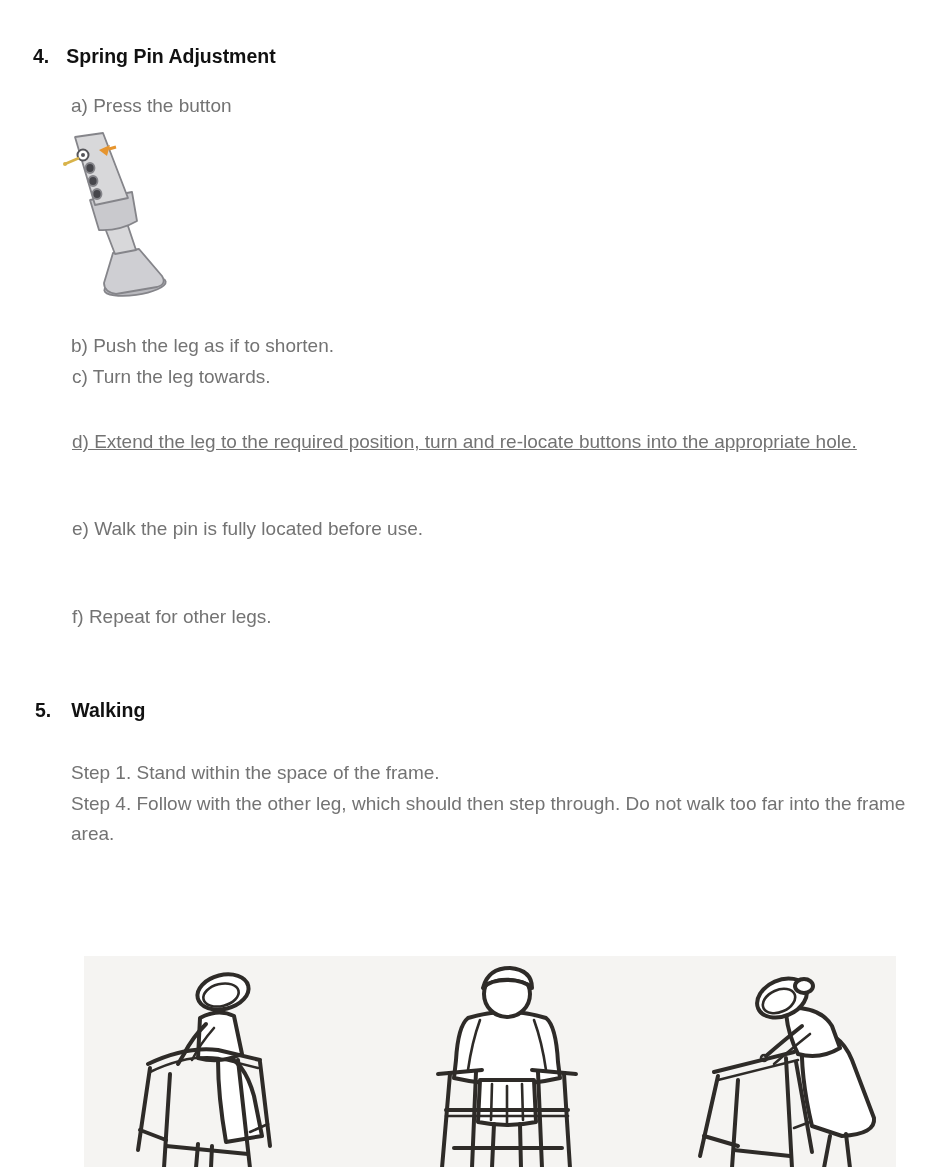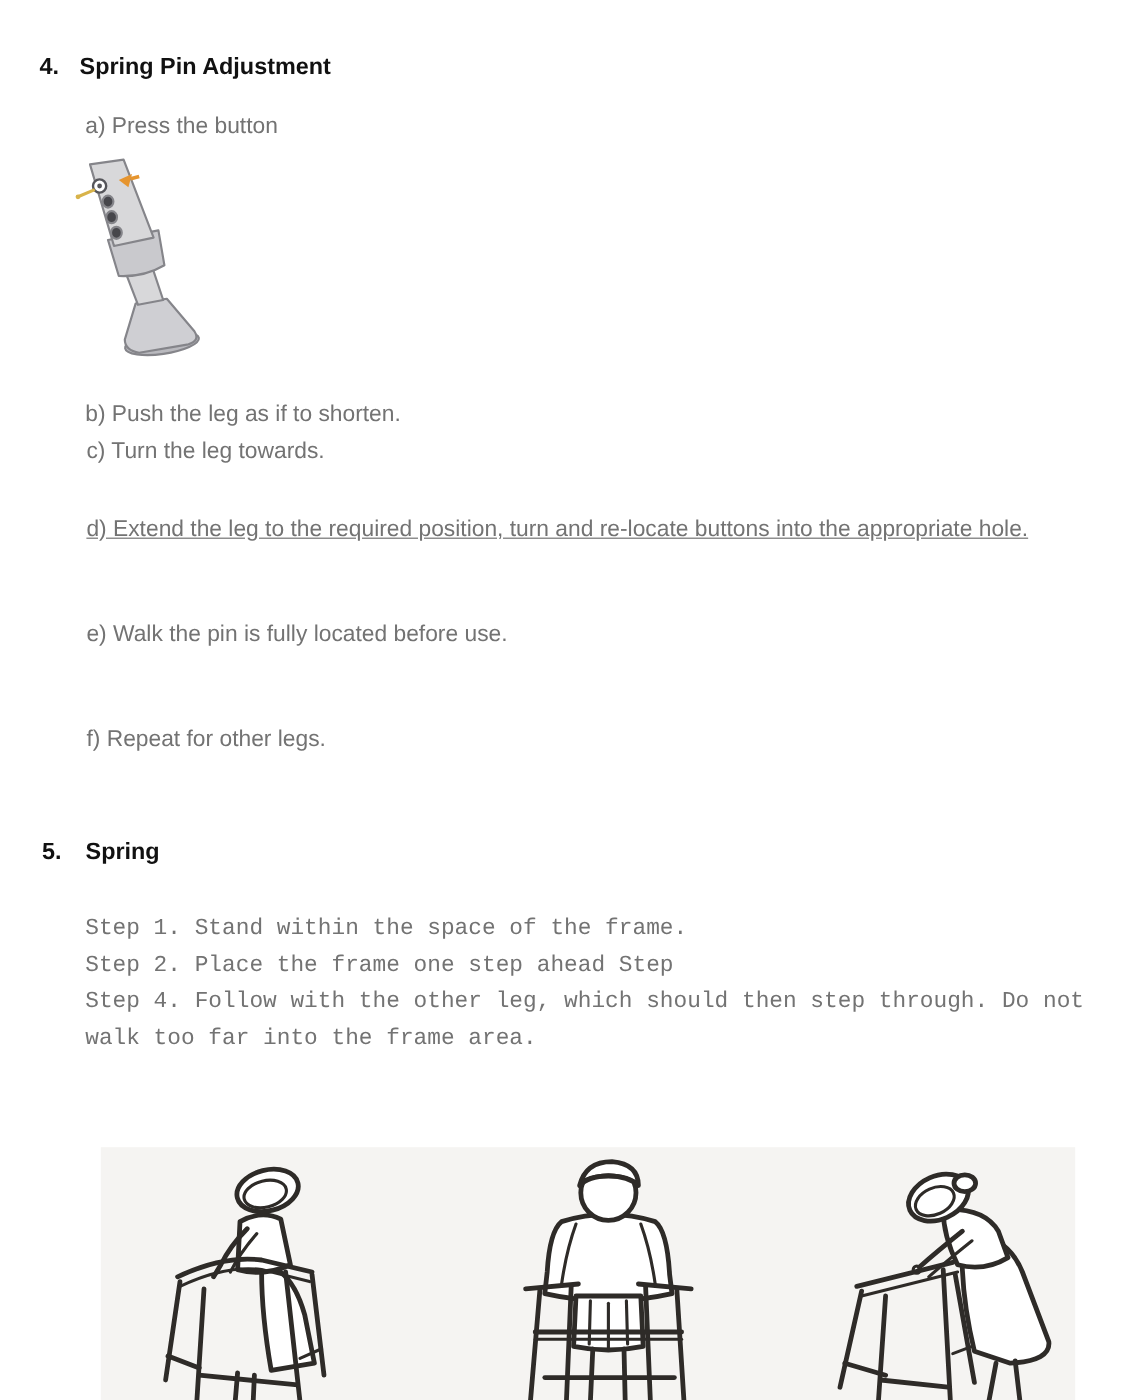--- a/index.html
+++ b/index.html
@@ -10,21 +10,21 @@
     overflow:hidden;
     font-family:"Liberation Sans", sans-serif;
     color:#1b1b1b;
   }
   .abs{position:absolute;}
   .body-text{font-size:19px;line-height:1.3;color:#737373;}
   .heading{font-weight:bold;font-size:19.5px;color:#111;display:inline-flex;}
   .h-num{display:inline-block;}
   .wrap-block{width:854px;line-height:31px;}
   .steps-block{width:858px;}
-  .steps-block .step-line{line-height:30.6px;font-family:Liberation Mono, monospace;}
+  .steps-block .step-line{line-height:30.6px;}
   .illustration-strip{
     background:#f5f4f2;
   }
   
   .sketch{stroke:#2e2b28;}
   .sketch *{stroke:inherit;stroke-width:4;stroke-linecap:round;stroke-linejoin:round;fill:none;}
   .sketch .wfill{fill:#ffffff;}
   .sketch .thin{stroke-width:2.6;}
   
   .leg-art .outline{stroke:#85858a;stroke-width:1.8;stroke-linejoin:round;}
@@ -80,26 +80,25 @@
   <div class="abs body-text" style="left:72px;top:365px;">c) Turn the leg towards.</div>
 
   <div class="abs body-text wrap-block" style="left:72px;top:426px;text-decoration:underline;">d) Extend the leg to the required position, turn and re-locate buttons into the appropriate hole.</div>
 
   <div class="abs body-text" style="left:72px;top:517px;">e) Walk the pin is fully located before use.</div>
 
   <div class="abs body-text" style="left:72px;top:577px;margin-top:28px;">f) Repeat for other legs.</div>
 
   <div class="abs heading" style="left:35px;top:699px;gap:20px;">
     <span class="h-num">5.</span>
-    <span>Spring</span>
+    <span>Walking</span>
   </div>
 
   <div class="abs body-text steps-block" style="left:71px;top:758px;">
     <div class="step-line">Step 1. Stand within the space of the frame.</div>
-    <div class="step-line">Step 2. Place the frame one step ahead Step</div>
     <div class="step-line">Step 4. Follow with the other leg, which should then step through. Do not walk too far into the frame area.</div>
   </div>
 
   <div class="abs illustration-strip" style="left:84px;top:956px;width:812px;height:211px;"></div>
 
   <svg class="abs sketch" style="left:126px;top:968px;" width="160" height="200" viewBox="0 0 160 200">
 
     <path d="M24,100 L12,182"></path>
     <path d="M134,94 L144,178"></path>
 

